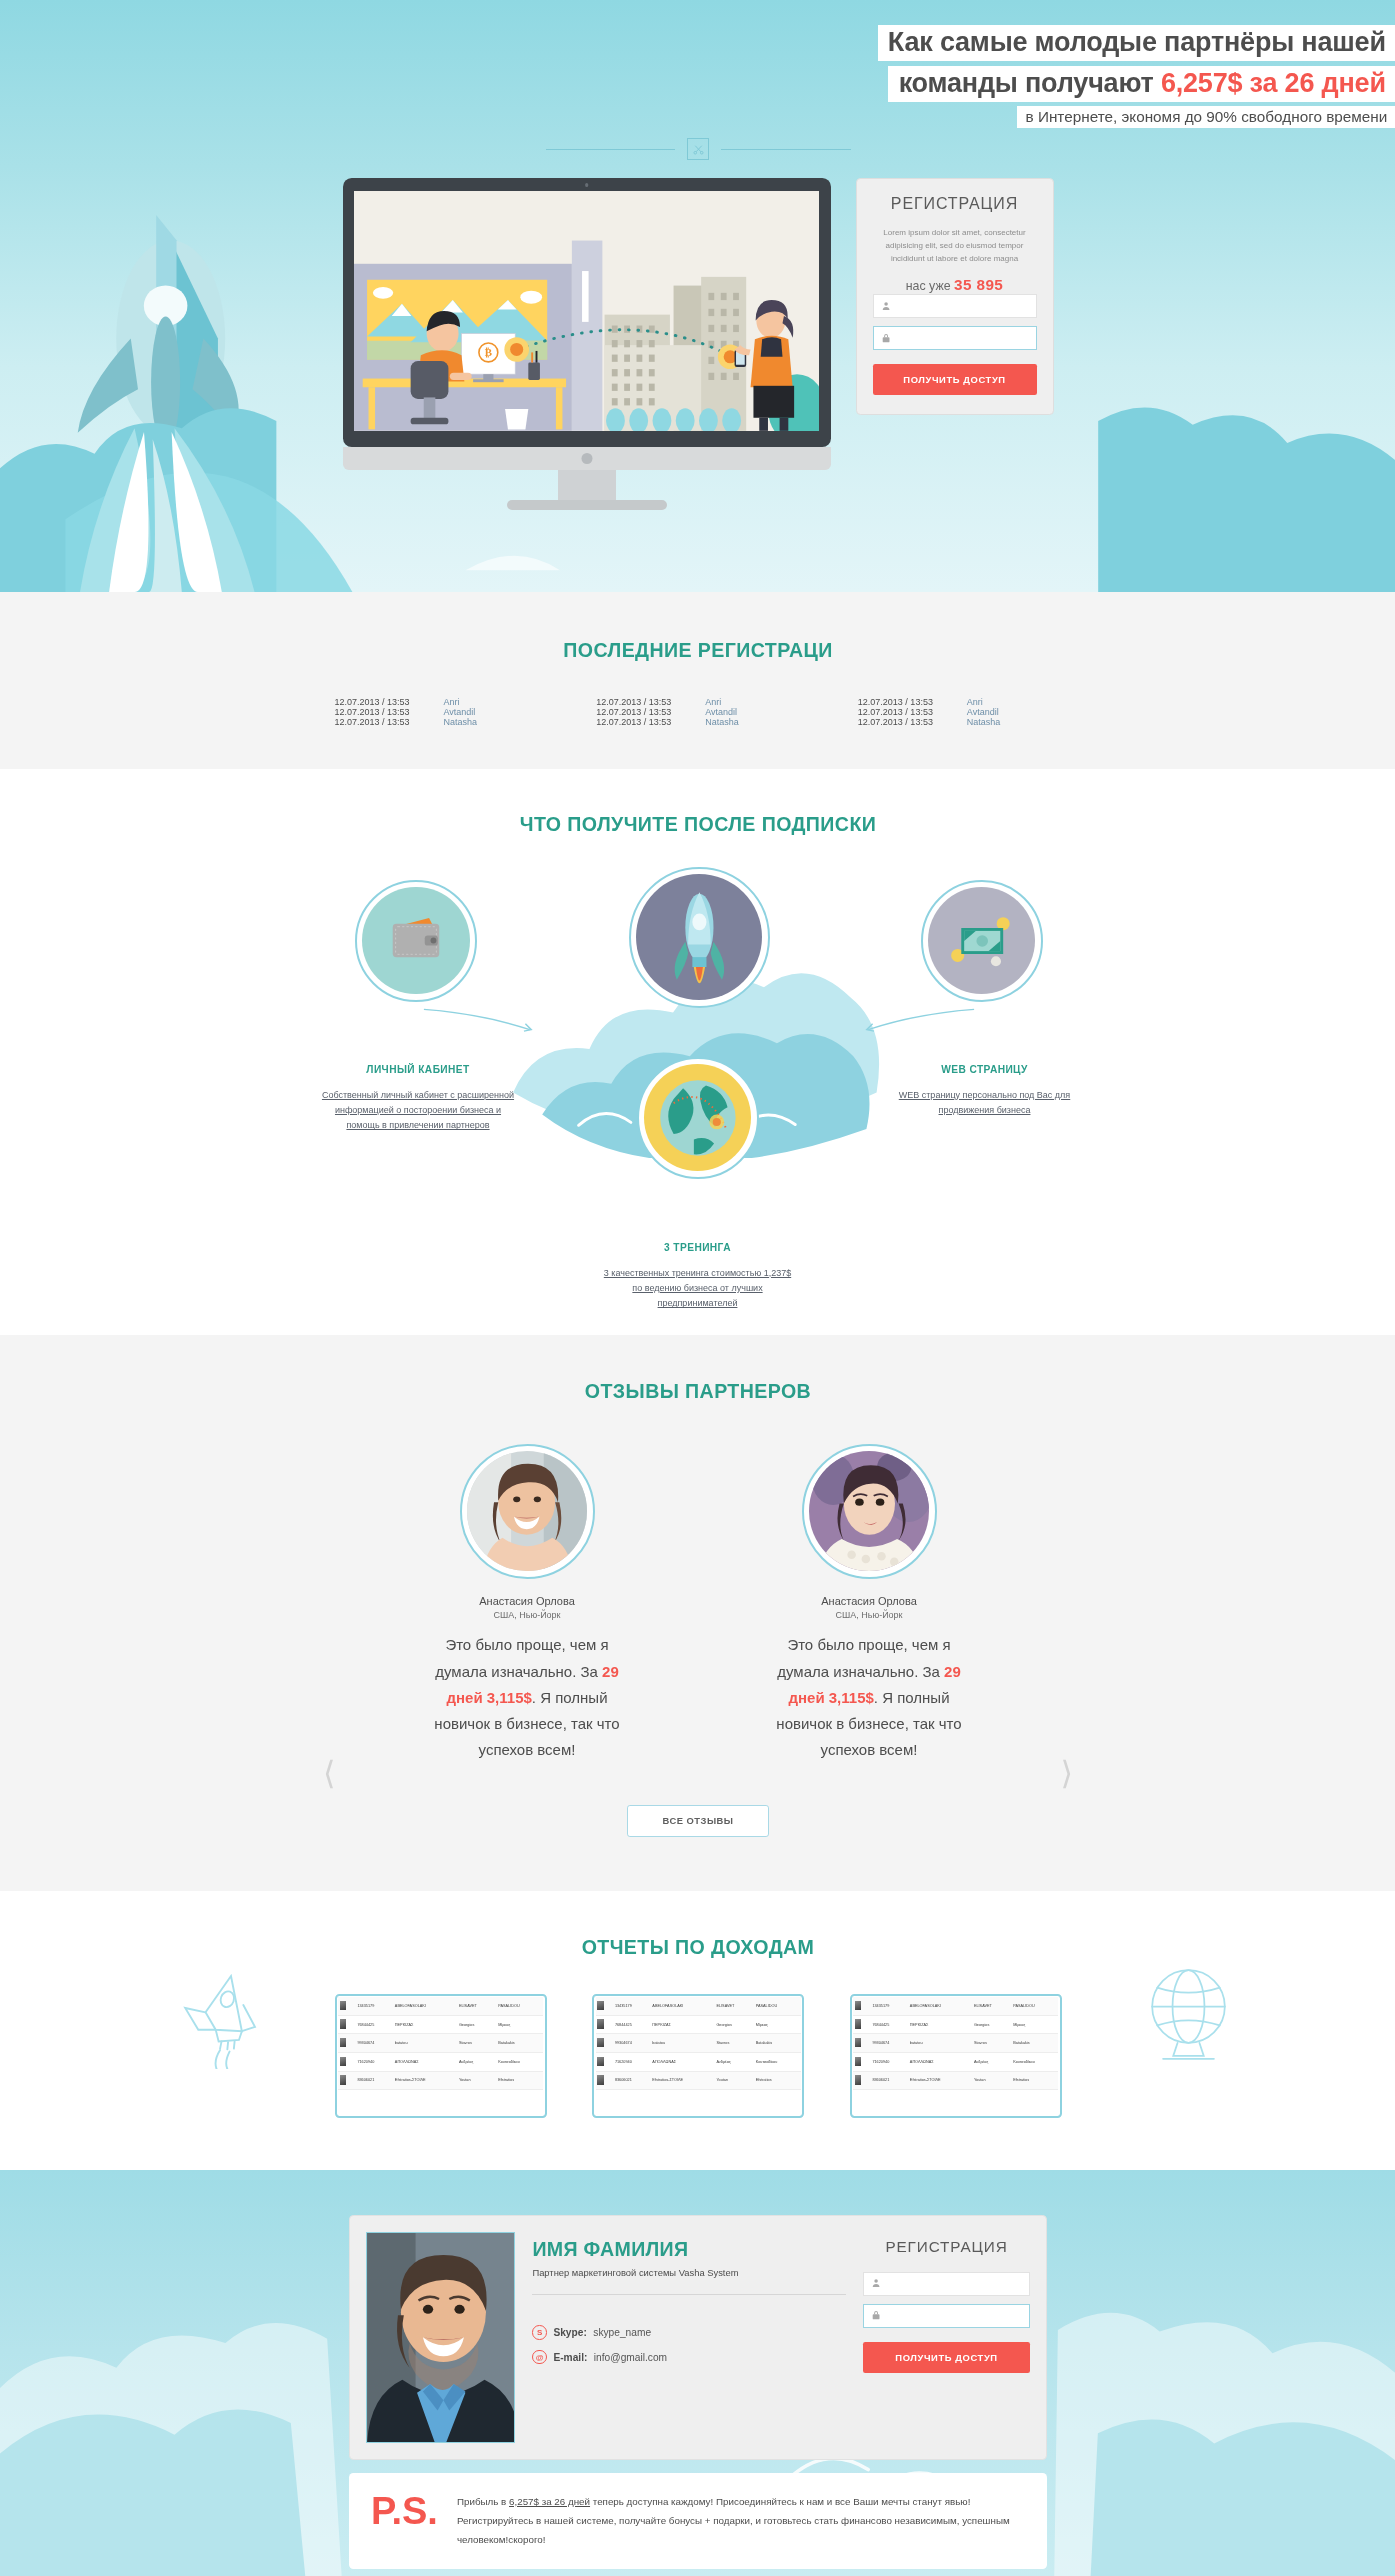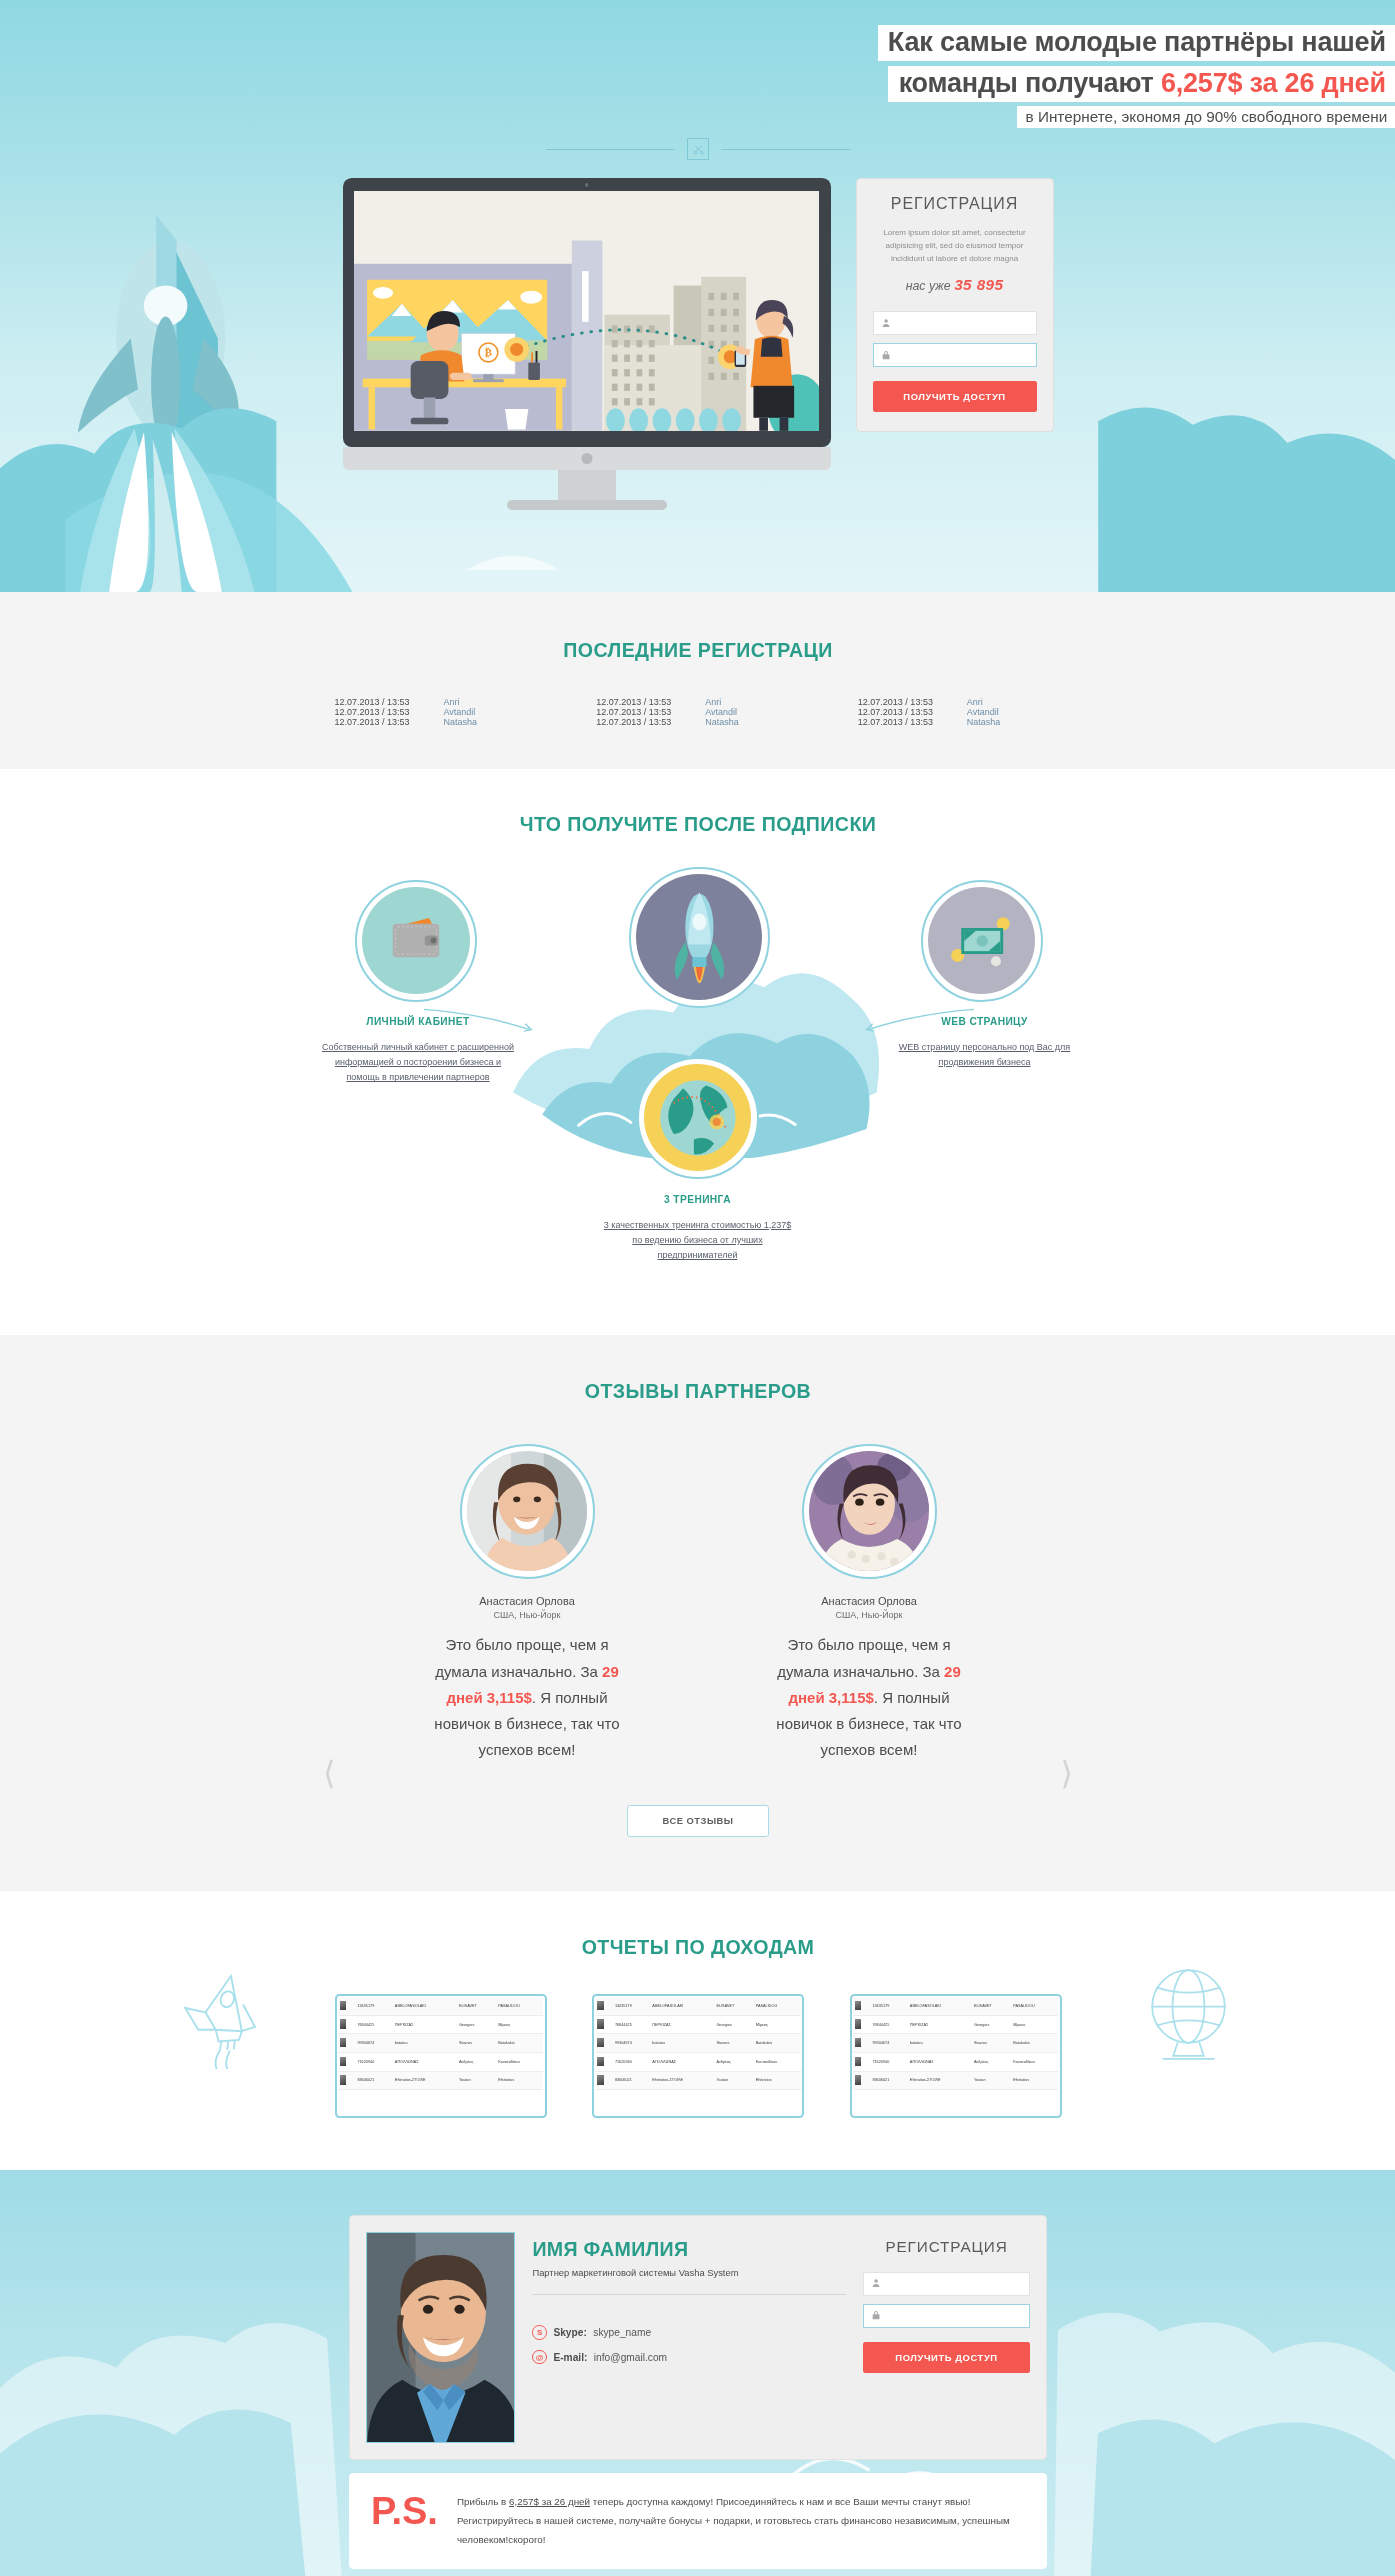--- a/index.html
+++ b/index.html
@@ -70,21 +70,21 @@
   .mon-neck { width: 58px; height: 30.5px; background: #cfd2d4; margin: 0 auto; }
   .mon-foot { width: 160px; height: 9.4px; border-radius: 5.1px; background: #c5c9cb; margin: 0 auto; }
 
   
   .reg-card {
     width: 198px; background: #efefef; border: 0.7px solid #dedede; border-radius: 4.4px;
     padding: 16px 16px 19px; text-align: center;
   }
   .reg-title { font-size: 16px; color: #5a5a5a; letter-spacing: 0.9px; margin-bottom: 13px; }
   .reg-desc { font-size: 8px; line-height: 1.65; color: #8d8d8d; margin-bottom: 10.2px; }
-  .reg-count { font-size: 12.4px; color: #6a6a6a; margin-bottom: 17px; font-style: italic; }
+  .reg-count { font-size: 12.4px; color: #6a6a6a; margin-bottom: 0; }
   .reg-count b { color: #f4574f; font-size: 15.3px; font-weight: bold; letter-spacing: 0.4px; }
   .fld {
     display: flex; align-items: center; width: 100%; height: 24px;
     background: #fff; margin-bottom: 8px; padding-left: 7.3px;
   }
   .fld.plain { border: 0.7px solid #e2e2e2; }
   .fld.focus { border: 0.7px solid #9ad4e2; }
   .fld svg { flex: none; }
   .fld input { border: 0; outline: 0; flex: 1; height: 100%; padding: 0 5.8px; font-size: 8.7px; font-family: inherit; background: transparent; }
   .btn-red {
@@ -118,21 +118,21 @@
   .circ {
     position: absolute; border-radius: 50%; border: 2.2px solid #8ed2e0;
     background: #fff; padding: 5.1px;
   }
   .circ-in { width: 100%; height: 100%; border-radius: 50%; display: flex; align-items: center; justify-content: center; }
   .c-left  { left: 20.4px;  top: 13px;  width: 122px; height: 122px; }
   .c-mid   { left: 294px; top: 0px;   width: 141px; height: 141px; }
   .c-right { left: 586px; top: 13px;  width: 122px; height: 122px; }
   .c-bot   { left: 302px; top: 190px; width: 122px; height: 122px; }
 
-  .ben-txt { position: absolute; width: 196px; text-align: center; }
+  .ben-txt { position: absolute; width: 196px; text-align: center; margin-top: 48px; }
   .ben-h { color: #2a9d8a; font-size: 10.2px; font-weight: bold; letter-spacing: 0.4px; margin-bottom: 13px; }
   .ben-p { color: #59606b; font-size: 9px; line-height: 1.72; text-decoration: underline; }
   .bt-left  { left: -14.5px; top: 149px; }
   .bt-right { left: 552px; top: 149px; }
   .bt-bot   { left: 265px; top: 327px; }
 
   .ben-arrow { position: absolute; color: #8ed2e0; }
 
   
   .testi { padding: 45px 0 54px; position: relative; }

